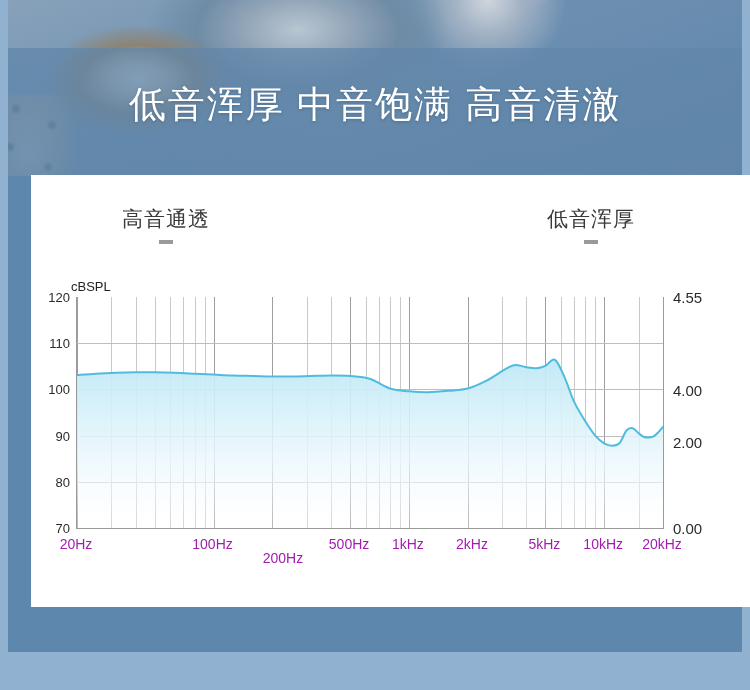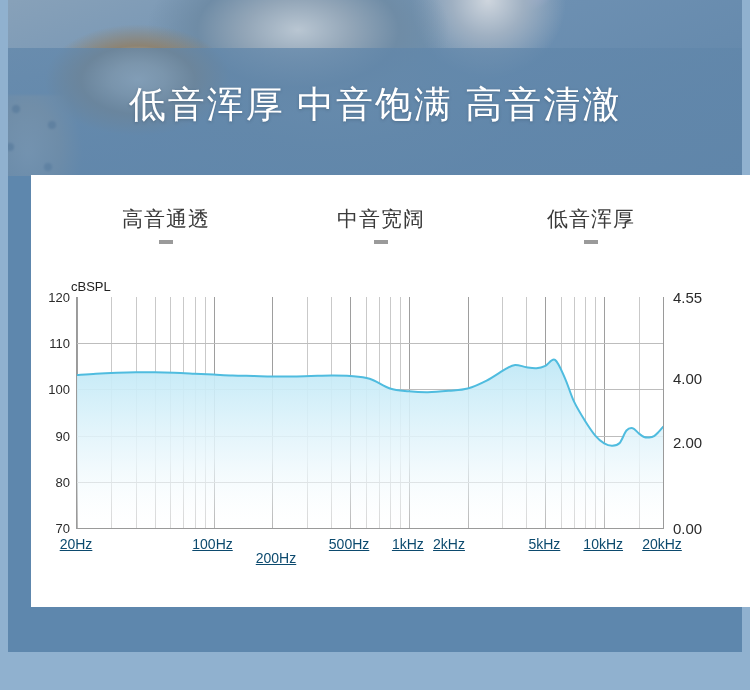--- a/index.html
+++ b/index.html
@@ -153,23 +153,22 @@
     font-size: 15px;
     color: #2b2b2b;
     white-space: nowrap;
   }
   .xtick {
     position: absolute;
     top: 100%;
     margin-top: 7px;
     transform: translateX(-50%);
     font-size: 14px;
-    color: #0c4a6e;
-    white-space: nowrap;
-    text-decoration: underline;
+    color: #a21caf;
+    white-space: nowrap;
   }
 </style>
 </head>
 <body>
 
 <div id="page">
 
   <div id="frame"></div>
 
   <div id="hero">
@@ -177,24 +176,20 @@
     <div class="grille"></div>
     <div class="veil"></div>
     <div id="hero-title">低音浑厚 中音饱满 高音清澈</div>
   </div>
 
   <div id="card">
 
     <div id="captions">
       <div class="caption cap0">
         <span>高音通透</span>
-        <span class="dash"></span>
-      </div>
-      <div class="caption cap1">
-        <span>中音宽阔</span>
         <span class="dash"></span>
       </div>
       <div class="caption cap2">
         <span>低音浑厚</span>
         <span class="dash"></span>
       </div>
     </div>
 
     <div id="chart">
       <div id="yunit">cBSPL</div>
@@ -246,28 +241,28 @@
             </svg>
           </div>
       <div class="ytick" style="top: 231px;">70</div>
           <div class="ytick" style="top: 184.8px;">80</div>
           <div class="ytick" style="top: 138.6px;">90</div>
           <div class="ytick" style="top: 92.4px;">100</div>
           <div class="ytick" style="top: 46.2px;">110</div>
           <div class="ytick" style="top: 0px;">120</div>
           <div class="y2tick" style="top: 231px;">0.00</div>
           <div class="y2tick" style="top: 145px;">2.00</div>
-          <div class="y2tick" style="top: 81px;">4.00</div>
+          <div class="y2tick" style="top: 93px;">4.00</div>
           <div class="y2tick" style="top: 0px;">4.55</div>
           <div class="xtick" style="left: 0px;">20Hz</div>
           <div class="xtick" style="left: 136.532px;">100Hz</div>
-          <div class="xtick" style="left: 200px; margin-top: 21px;">200Hz</div>
+          <div class="xtick" style="left: 207px; margin-top: 21px;">200Hz</div>
           <div class="xtick" style="left: 273.064px;">500Hz</div>
           <div class="xtick" style="left: 331.865px;">1kHz</div>
-          <div class="xtick" style="left: 373px;">2kHz</div>
+          <div class="xtick" style="left: 396px;">2kHz</div>
           <div class="xtick" style="left: 468.398px;">5kHz</div>
           <div class="xtick" style="left: 527.199px;">10kHz</div>
           <div class="xtick" style="left: 586px;">20kHz</div>
         </div>
     </div>
 
   </div>
 </div>
 
 </body></html>

